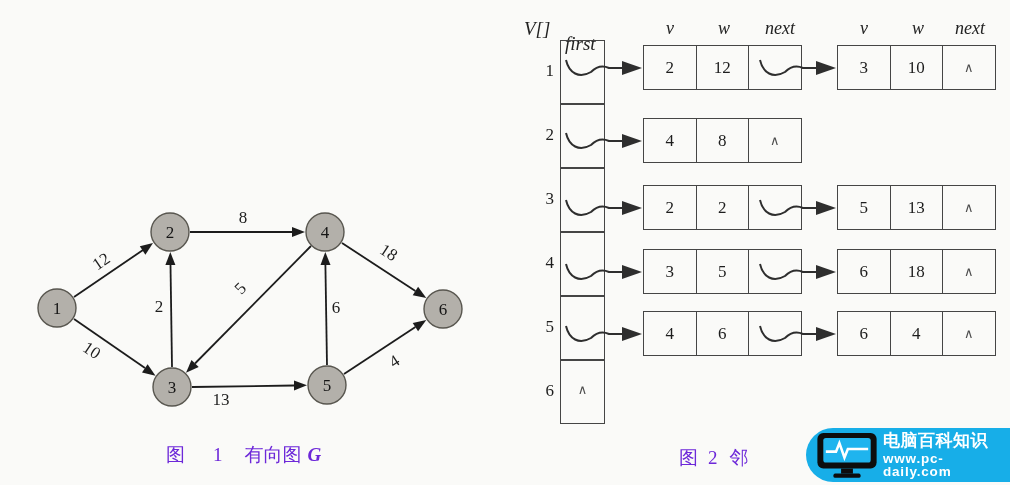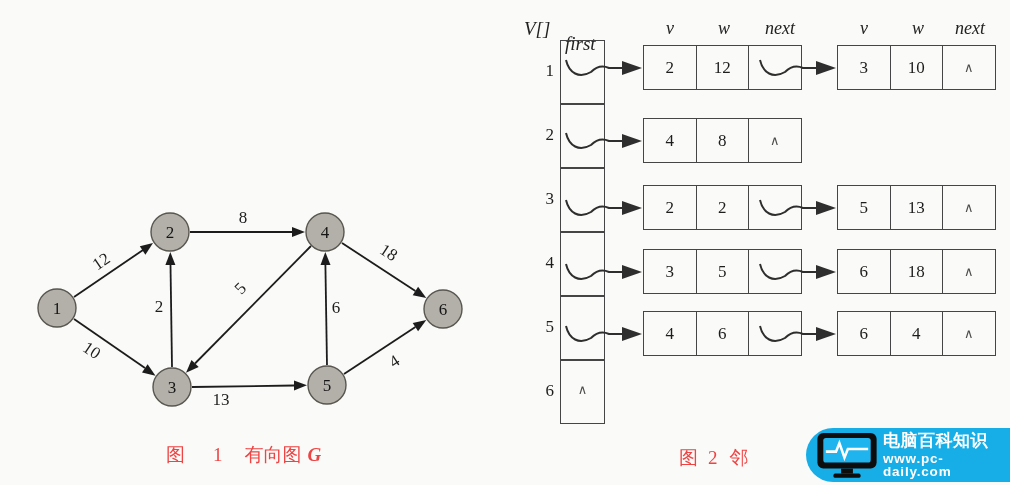--- a/index.html
+++ b/index.html
@@ -10,21 +10,21 @@
     color:#1f1f1f;
   }
   svg text{font-family:"Liberation Serif","DejaVu Serif",serif;}
   .graph-svg{position:absolute;left:0;top:0;}
   .edge-line{stroke:#1c1c1c;stroke-width:1.8;}
   .edge-head{fill:#1c1c1c;}
   .edge-weight{font-size:17px;fill:#1d1d1d;text-anchor:middle;}
   .gnode-circle{fill:#b3b0aa;stroke:#58564f;stroke-width:1.4;}
   .gnode-label{font-size:17px;fill:#161616;text-anchor:middle;}
 
-  .caption{position:absolute;font-size:19px;color:#ef4444;white-space:nowrap;}
+  .caption{position:absolute;font-size:19px;color:#6d28d9;white-space:nowrap;}
   .cap-g{font-style:italic;font-weight:bold;}
 
   
   .hdr{position:absolute;width:50px;top:18px;height:22px;text-align:center;
        font-style:italic;font-size:18px;color:#222;}
   .vfirst{position:absolute;font-style:italic;font-size:19px;color:#222;}
   .vcol{position:absolute;left:560px;top:40px;width:45px;height:384px;
         border:1.6px solid #454545;box-sizing:border-box;}
   .vsep{position:absolute;left:0;right:0;height:1.6px;background:#454545;}
   .vindex{position:absolute;width:24px;text-align:right;font-size:17px;color:#1d1d1d;}

